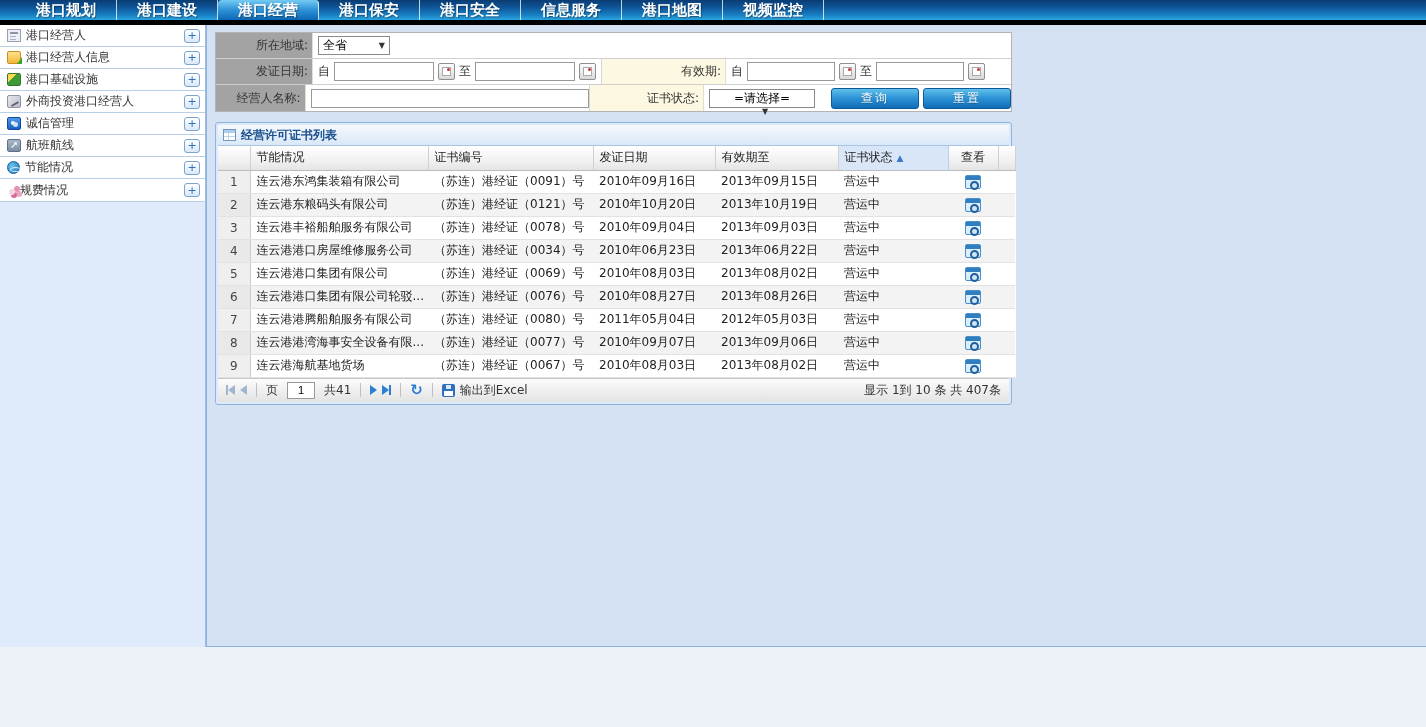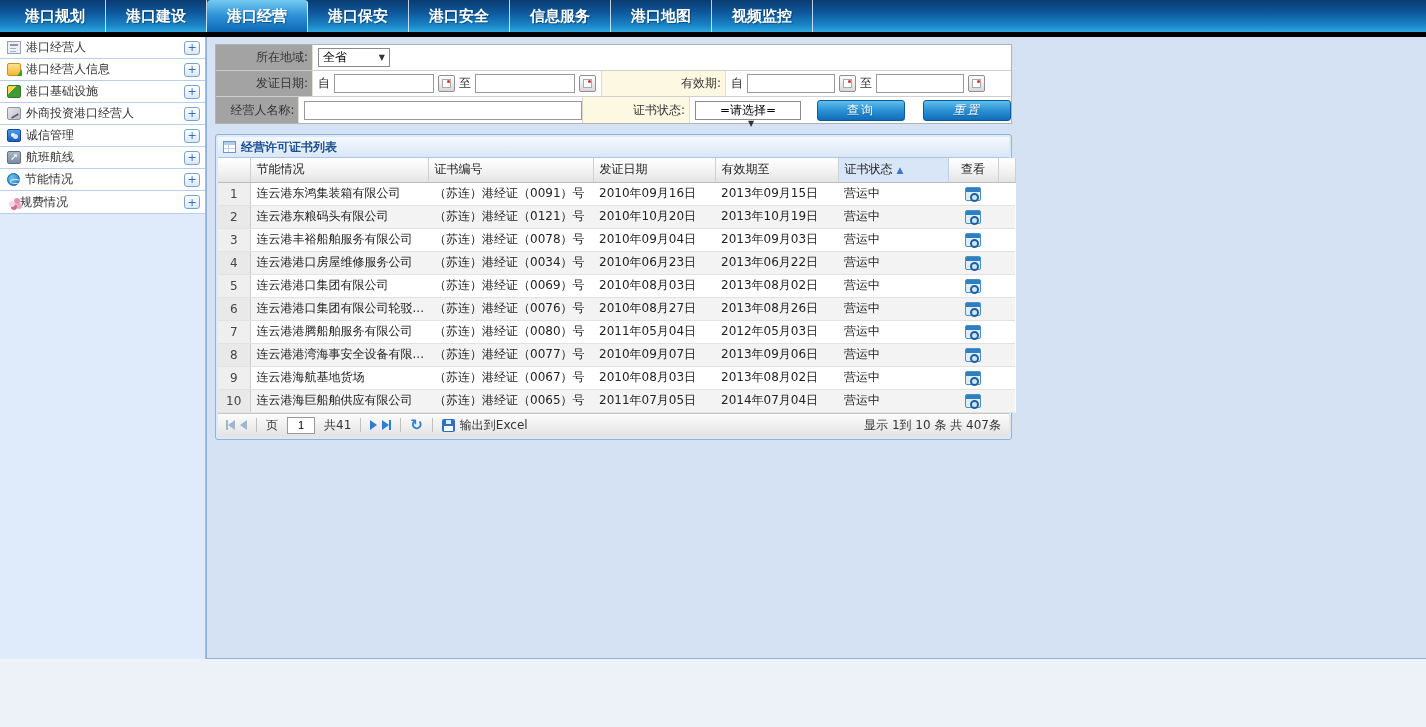--- a/index.html
+++ b/index.html
@@ -14,22 +14,22 @@
     background:linear-gradient(115deg,rgba(255,255,255,0) 18%,rgba(255,255,255,.22) 28%,rgba(255,255,255,0) 38%,rgba(255,255,255,0) 55%,rgba(255,255,255,.18) 66%,rgba(255,255,255,0) 75%); }
   .logo { position:absolute; left:26px; top:8px; }
   .app-title { position:absolute; left:168px; top:11px; font-size:27px; font-weight:bold; letter-spacing:5px;
     color:#ffd75e; text-shadow:1px 1px 1px #5a3c00, 2px 2px 2px rgba(0,0,0,.45); white-space:nowrap; }
   .welcome { position:absolute; right:10px; top:16px; color:#fff; font-size:14px; font-weight:bold;
     text-decoration:underline; text-shadow:1px 1px 1px rgba(0,0,0,.4); }
   .hdr-links { position:absolute; right:10px; top:42px; display:flex; gap:14px; }
   .hdr-links a { color:#ffd24d; font-size:14px; font-weight:bold; text-decoration:none; text-shadow:1px 1px 1px rgba(0,0,0,.4); cursor:pointer; }
 
   
-  .navbar { height:32px; background:linear-gradient(180deg,#0a3c72 0%,#0f589c 40%,#1983c6 78%,#2ea7df 100%);
-    display:flex; align-items:stretch; padding-left:5px; }
+  .navbar { height:20px; background:linear-gradient(180deg,#0a3c72 0%,#0f589c 40%,#1983c6 78%,#2ea7df 100%);
+    display:flex; align-items:stretch; padding-left:16px; }
   .tab { width:101px; display:flex; align-items:center; justify-content:center; color:#fff; font-size:15px;
     font-weight:bold; border-right:1px solid rgba(255,255,255,.75); cursor:pointer; white-space:nowrap;
     text-shadow:1px 1px 1px rgba(0,0,0,.35); }
   .tab.active { background:linear-gradient(180deg,#74cbf2 0%,#2f93d8 48%,#0d67b3 100%);
     border-radius:4px 4px 0 0; border-right:1px solid rgba(255,255,255,.75); }
 
   
   .body { display:flex; height:627px; border-top:5px solid #000000; }
   .sidebar { width:206px; background:#dfeafa; border-right:1px solid #9ebede; }
   .side-list { background:#fff; border-bottom:1px solid #b9cfe9; }
@@ -86,21 +86,21 @@
   .w-date-l { width:100px; }
   .w-date-r { width:88px; }
   .w-name { width:278px; }
   .cal-btn { width:17px; height:17px; border:1px solid #8f8f8f; border-radius:2px; position:relative;
     background:linear-gradient(180deg,#fefefe,#d8d8d8); cursor:pointer; display:inline-block; flex:none; }
   .cal-btn::before { content:""; position:absolute; inset:3px; background:#fff; border:1px solid #aaa; }
   .cal-btn::after { content:""; position:absolute; top:4px; right:4px; width:3px; height:3px; background:#c33; border-radius:50%; }
   .btn-blue { width:88px; height:21px; border:1px solid #0d5a9a; border-radius:3px; color:#fff; font-size:12px;
     letter-spacing:2px; cursor:pointer; text-shadow:0 1px 1px rgba(0,0,0,.3);
     background:linear-gradient(180deg,#5fc0ea 0%,#2d93d5 48%,#0f6cb8 100%); }
-  .btn-blue + .btn-blue { margin-left:14px;font-style:italic; }
+  .btn-blue + .btn-blue { margin-left:0; }
   .btn-gap { margin-left:12px; }
 
   
   .list-panel { width:797px; margin-top:10px; border:1px solid #8fb2dc; border-radius:3px; background:#dce9f8; padding:2px; }
   .panel-header { height:21px; display:flex; align-items:center; gap:5px; padding:0 5px;
     background:linear-gradient(180deg,#f5f9fd,#d9e7f7); border-bottom:1px solid #aac4e4; }
   .panel-header .ptitle { color:#1b4f8f; font-weight:bold; font-size:12px; }
   .table-icon { width:13px; height:12px; border:1px solid #6f97c5; background:linear-gradient(180deg,#aecdea 0,#aecdea 3px,#fff 3px); position:relative; flex:none; }
   .table-icon::before { content:""; position:absolute; left:0; right:0; top:6px; height:1px; background:#bcd3ea; }
   .table-icon::after { content:""; position:absolute; top:3px; bottom:0; left:4px; width:1px; background:#bcd3ea; }
@@ -361,30 +361,20 @@
                 <td>营运中</td>
                 <td class="center"><span class="view-icon"></span></td>
                 <td></td>
               </tr>
               <tr class="odd">
                 <td class="num">9</td>
                 <td>连云港海航基地货场</td>
                 <td>（苏连）港经证（0067）号</td>
                 <td>2010年08月03日</td>
                 <td>2013年08月02日</td>
-                <td>营运中</td>
-                <td class="center"><span class="view-icon"></span></td>
-                <td></td>
-              </tr>
-              <tr class="even">
-                <td class="num">10</td>
-                <td>连云港海巨船舶供应有限公司</td>
-                <td>（苏连）港经证（0065）号</td>
-                <td>2011年07月05日</td>
-                <td>2014年07月04日</td>
                 <td>营运中</td>
                 <td class="center"><span class="view-icon"></span></td>
                 <td></td>
               </tr>
             </tbody>
         </table>
         <div class="pager">
           <span class="pg-btn off">
               <i class="pbar"></i>
               <i class="tri-l"></i>

